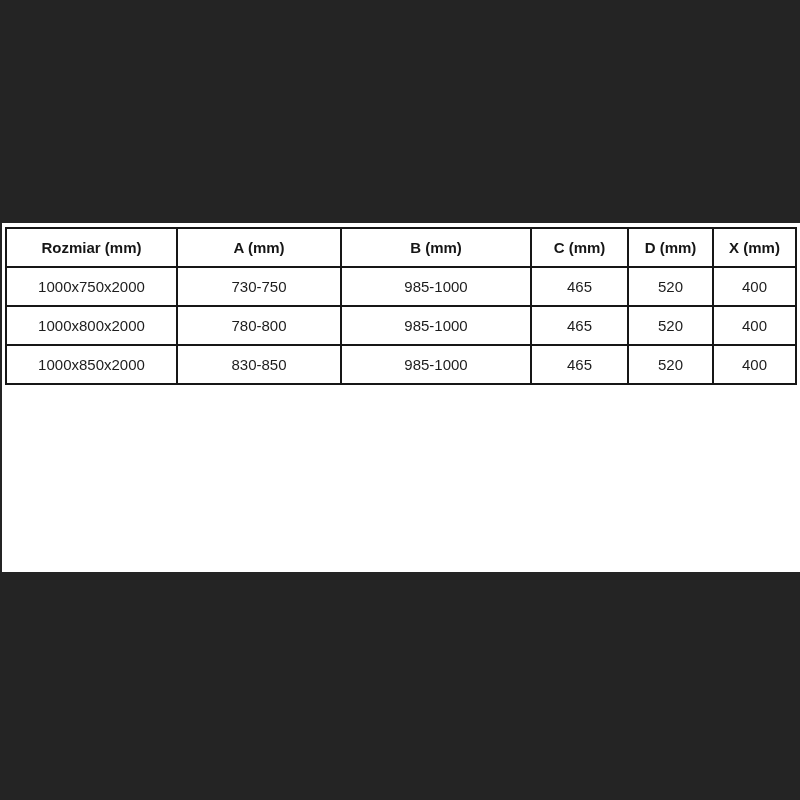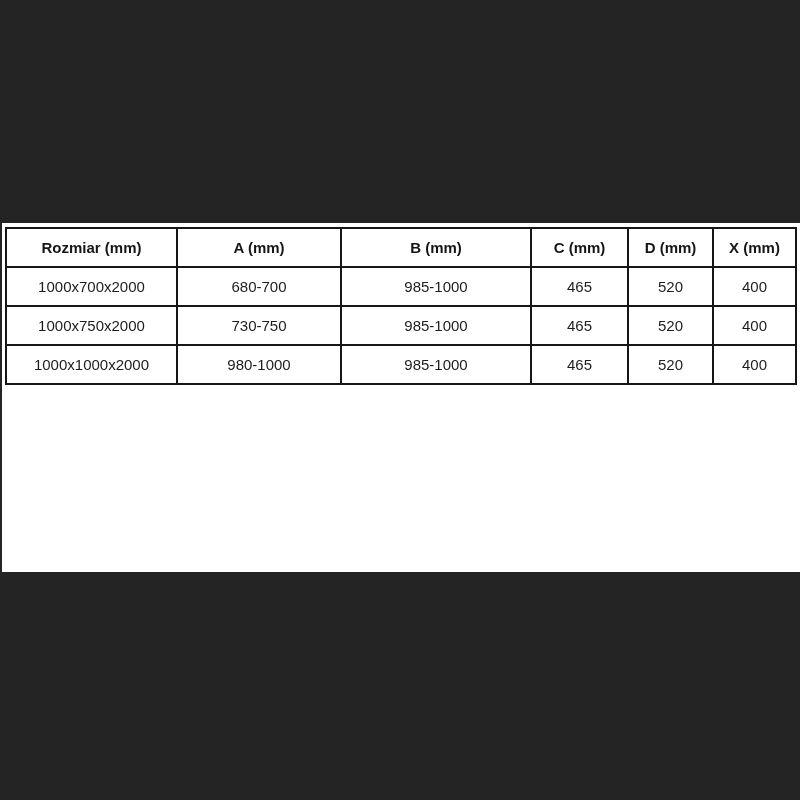--- a/index.html
+++ b/index.html
@@ -68,38 +68,38 @@
           <th>Rozmiar (mm)</th>
           <th>A (mm)</th>
           <th>B (mm)</th>
           <th>C (mm)</th>
           <th>D (mm)</th>
           <th>X (mm)</th>
         </tr>
       </thead>
       <tbody>
         <tr>
-          <td>1000x700x2000</td>
-          <td>680-700</td>
-          <td>985-1000</td>
-          <td>465</td>
-          <td>520</td>
-          <td>400</td>
-        </tr>
-        <tr>
           <td>1000x750x2000</td>
           <td>730-750</td>
           <td>985-1000</td>
           <td>465</td>
           <td>520</td>
           <td>400</td>
         </tr>
         <tr>
-          <td>1000x1000x2000</td>
-          <td>980-1000</td>
+          <td>1000x800x2000</td>
+          <td>780-800</td>
+          <td>985-1000</td>
+          <td>465</td>
+          <td>520</td>
+          <td>400</td>
+        </tr>
+        <tr>
+          <td>1000x850x2000</td>
+          <td>830-850</td>
           <td>985-1000</td>
           <td>465</td>
           <td>520</td>
           <td>400</td>
         </tr>
       </tbody>
     </table>
 </div>
 
 </body></html>

